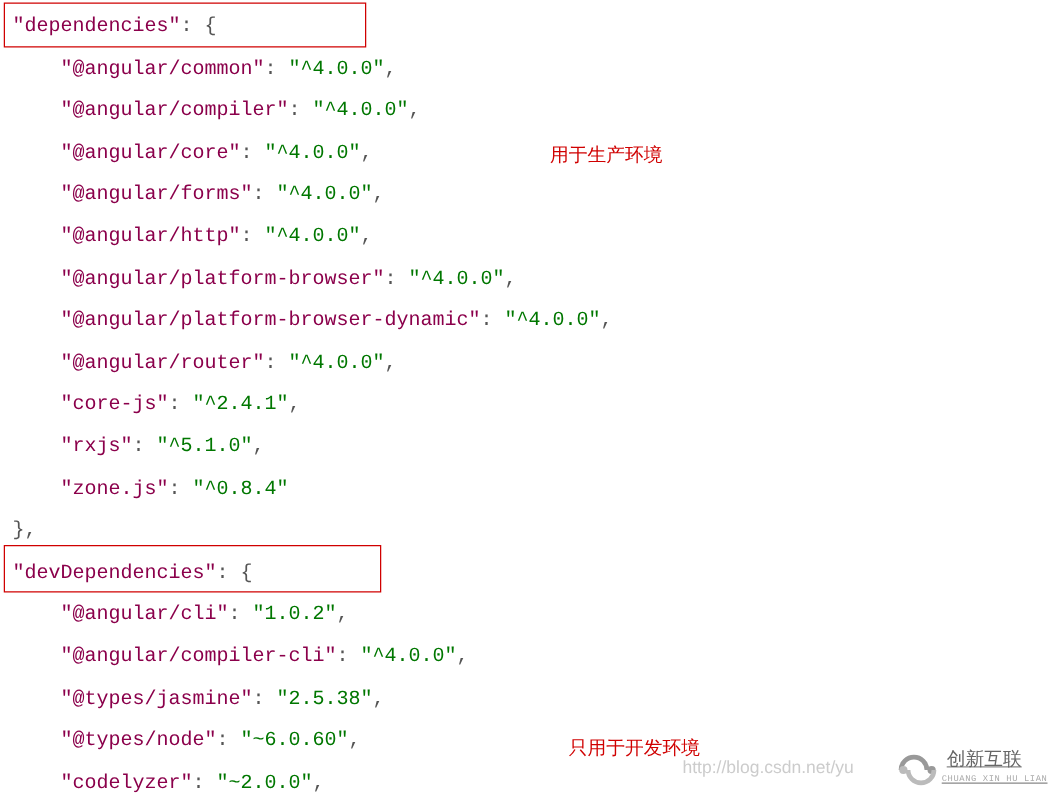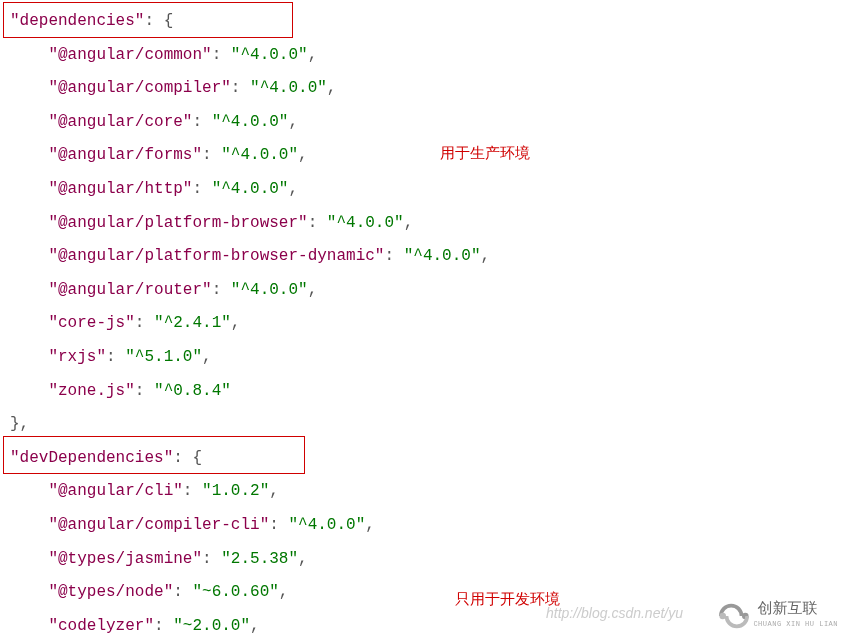--- a/index.html
+++ b/index.html
@@ -33,29 +33,29 @@
       font-family: "SimSun", "宋体", serif;
       font-size: 15px;
     }
     .watermark1 {
       position: absolute;
       color: #ccc;
       font-family: Arial, sans-serif;
       font-size: 14px;
       bottom: 6px;
       right: 160px;
-      font-style: italic;
     }
     .logo-wrap {
       position: absolute;
       bottom: 2px;
       right: 5px;
       display: flex;
       align-items: center;
       color: #888;
+      text-decoration: underline;
     }
     .logo-svg {
       width: 38px;
       height: 32px;
     }
     .logo-text {
       font-family: "SimHei", "黑体", sans-serif;
       font-size: 15px;
       color: #666;
       margin-left: 4px;
@@ -95,21 +95,21 @@
     <div class="line">    <span class="key">"@angular/cli"</span><span class="punc">: </span><span class="val">"1.0.2"</span><span class="punc">,</span></div>
     <div class="line">    <span class="key">"@angular/compiler-cli"</span><span class="punc">: </span><span class="val">"^4.0.0"</span><span class="punc">,</span></div>
     <div class="line">    <span class="key">"@types/jasmine"</span><span class="punc">: </span><span class="val">"2.5.38"</span><span class="punc">,</span></div>
     <div class="line">    <span class="key">"@types/node"</span><span class="punc">: </span><span class="val">"~6.0.60"</span><span class="punc">,</span></div>
     <div class="line">    <span class="key">"codelyzer"</span><span class="punc">: </span><span class="val">"~2.0.0"</span><span class="punc">,</span></div>
   </div>
 
 <div class="red-box" style="top:2px; left:3px; width:288px; height:34px;"></div>
 <div class="red-box" style="top:436px; left:3px; width:300px; height:36px;"></div>
 
-<div class="anno" style="top:110px; left:440px;margin-top:28px;">用于生产环境</div>
+<div class="anno" style="top:110px; left:440px;">用于生产环境</div>
 <div class="anno" style="top:584px; left:455px;font-family:Liberation Serif, serif;">只用于开发环境</div>
 
 <div class="watermark1">http://blog.csdn.net/yu</div>
 
 <div class="logo-wrap">
   <svg class="logo-svg" viewBox="0 0 40 34">
     <path d="M 6 17 A 11 11 0 0 1 28 17" fill="none" stroke="#999" stroke-width="4"></path>
     <circle cx="32" cy="17" r="3.5" fill="#999"></circle>
     <path d="M 34 17 A 11 11 0 0 1 12 17" fill="none" stroke="#bbb" stroke-width="4"></path>
     <circle cx="8" cy="17" r="3.5" fill="#bbb"></circle>

